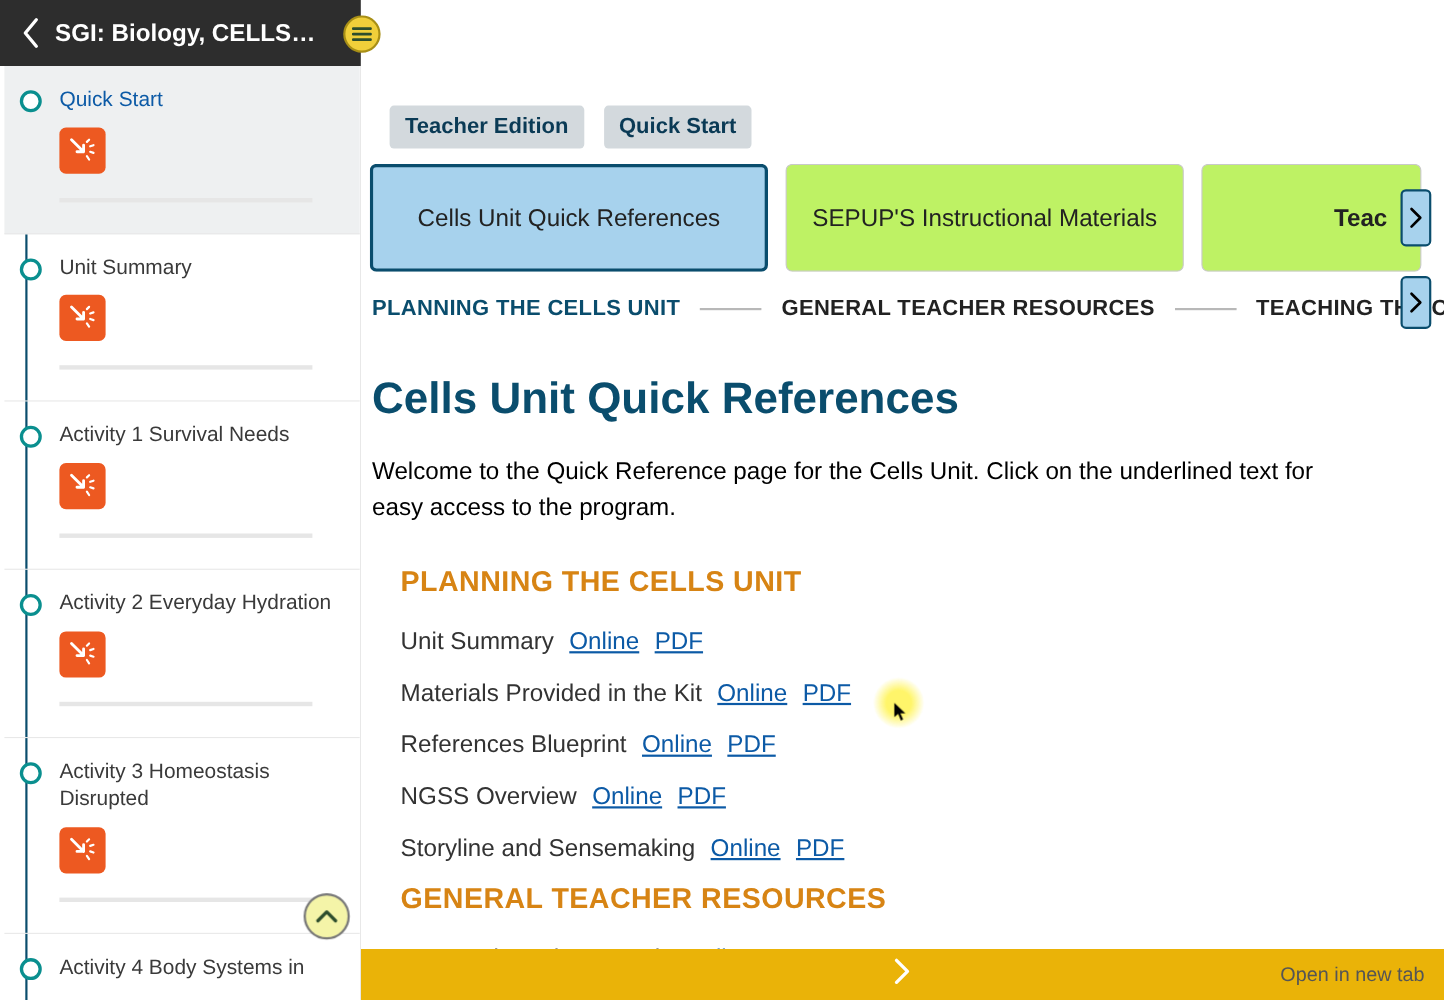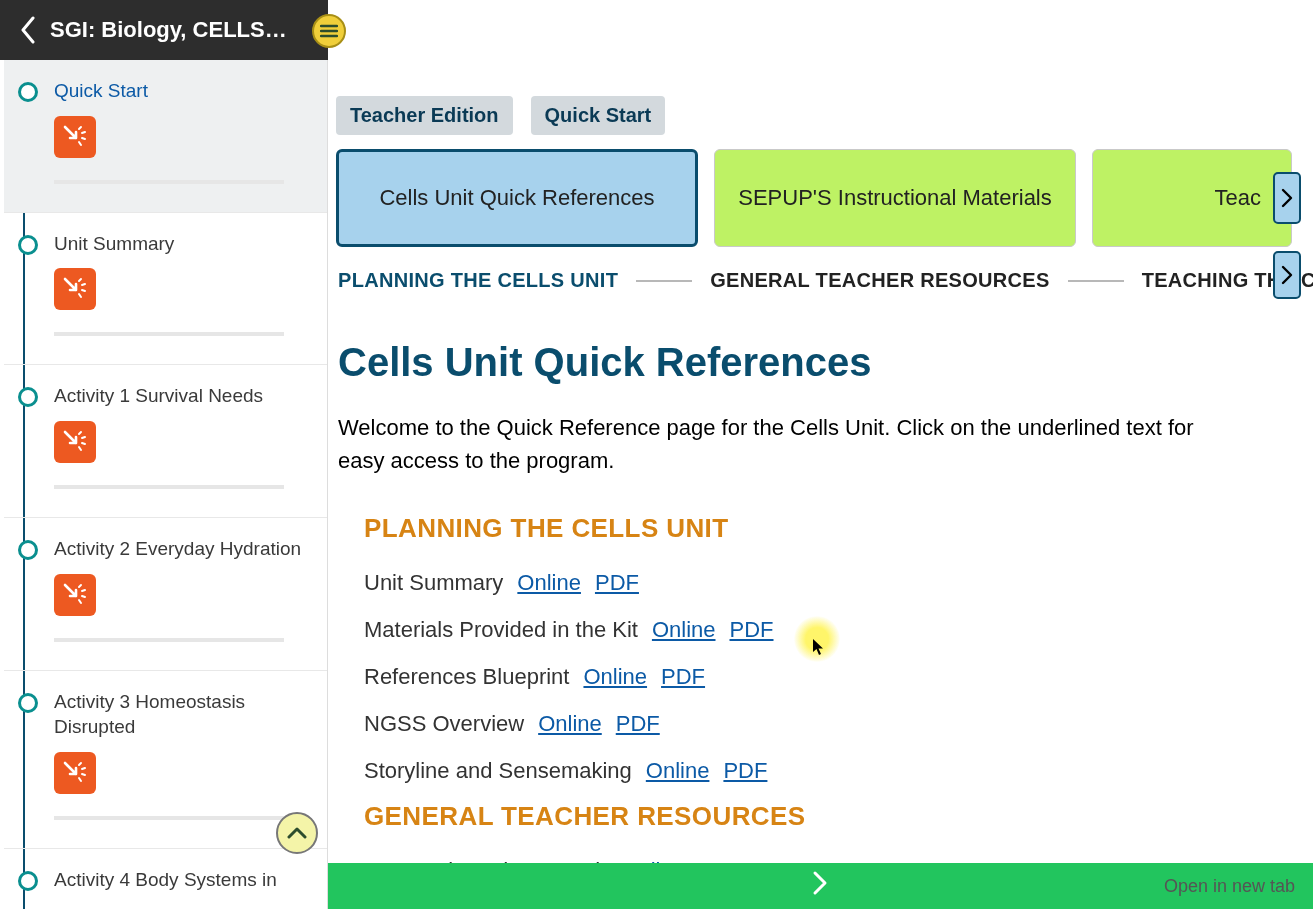--- a/index.html
+++ b/index.html
@@ -65,21 +65,21 @@
   }
 
   
   .main {
     flex: 1; overflow: hidden; position: relative; background:#fff;
     display:flex; flex-direction:column;
   }
   .main-scroll { overflow-y:auto; overflow-x:hidden; flex:1; padding: 8px 0 0 0;}
   .main-scroll::-webkit-scrollbar { width:10px; }
   .main-scroll::-webkit-scrollbar-thumb { background:#0a4d6d; border-radius:4px;}
-  .breadcrumb { padding: 28px 0 8px 8px; display:flex; gap:18px; }
+  .breadcrumb { padding: 28px 0 8px 26px; display:flex; gap:18px; }
   .crumb {
     background: #d3d9dd; color:#0a3a55; font-weight:700; font-size:20px;
     padding: 8px 14px; border-radius:4px; cursor:pointer;
   }
 
   .card-row-wrap { position:relative; padding: 0 8px; margin-top: 6px;}
   .card-row { display:flex; gap: 16px; overflow:hidden; }
   .card {
     flex: 0 0 362px; height: 98px; border: 1px solid #c9c9c9;
     border-radius: 6px; display:flex; align-items:center; justify-content:center;
@@ -118,21 +118,21 @@
     pointer-events:none; z-index:40;
   }
   .cursor-arrow {
     position:absolute; left: 812px; top: 638px; z-index:41; pointer-events:none;
     font-size:18px; color:#000;
   }
 
   
   .footer {
     position:absolute; left:328px; right:0; bottom:0; height:46px;
-    background:#22c55e; color:#6a6a6a; display:flex; align-items:center; justify-content:center;
+    background:#eab308; color:#6a6a6a; display:flex; align-items:center; justify-content:center;
   }
   .footer .next { color:#fff; font-size:26px; cursor:pointer;}
   .footer .newtab { position:absolute; right:18px; color:#555; font-size:18px; cursor:pointer;}
 </style>
 </head>
 <body>
 
 <div class="header">
   <div class="back">
     <svg width="18" height="28" viewBox="0 0 18 28">
@@ -244,21 +244,21 @@
     <div class="main-scroll">
     <div class="breadcrumb" id="breadcrumb">
           <div class="crumb">Teacher Edition</div>
           <div class="crumb">Quick Start</div>
         </div>
 
     <div class="card-row-wrap">
       <div class="card-row" id="card-row">
             <div class="card active">Cells Unit Quick References</div>
             <div class="card">SEPUP'S Instructional Materials</div>
-            <div class="card" style="flex: 0 0 200px; justify-content: flex-end; padding-right: 30px;">Teac</div>
+            <div class="card" style="flex: 0 0 200px; justify-content: flex-end; padding-right: 30px; font-weight: bold;">Teac</div>
           </div>
       <div class="nav-arrow">
         <svg width="12" height="20" viewBox="0 0 12 20">
               <path d="M2 2 L10 10 L2 18" stroke="#000" stroke-width="2.4" fill="none" stroke-linecap="round" stroke-linejoin="round"></path>
             </svg>
       </div>
     </div>
 
     <div class="subnav" id="subnav">
       <div class="item active">PLANNING THE CELLS UNIT</div>

